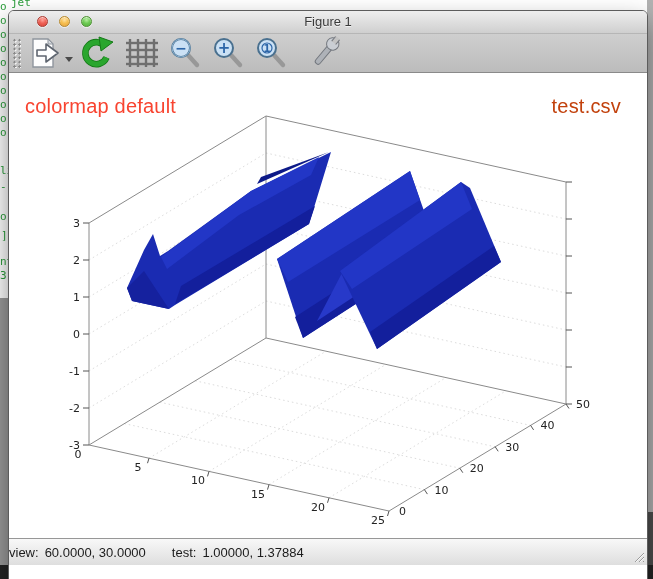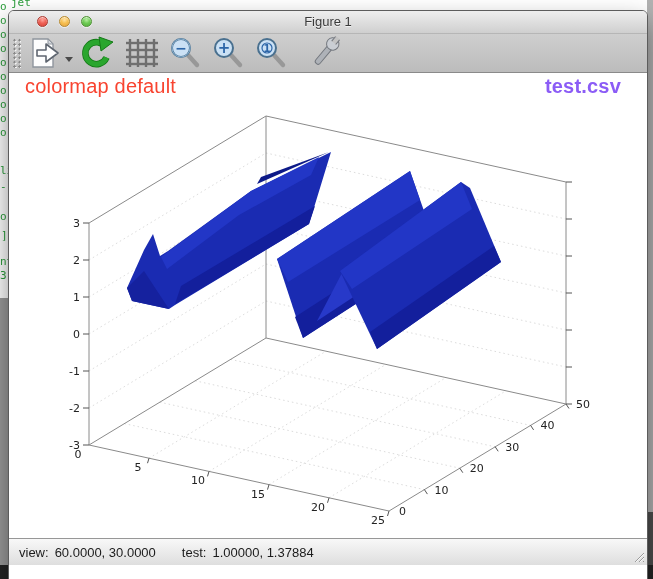--- a/index.html
+++ b/index.html
@@ -34,28 +34,28 @@
      background-image:radial-gradient(circle,#878787 1.05px,rgba(0,0,0,0) 1.2px),
                       radial-gradient(circle,#f5f5f5 1.05px,rgba(0,0,0,0) 1.2px);
      background-size:5px 4.4px,5px 4.4px;background-position:0 0,1px 1px;}
   .tb-btn{position:absolute;top:2px;width:38px;height:34px;display:flex;
           align-items:center;justify-content:center;}
   .caret{position:absolute;left:56px;top:23px;width:0;height:0;
          border-left:4px solid transparent;border-right:4px solid transparent;
          border-top:5px solid #4a4a4a;}
 
   .content{position:relative;height:465px;background:#fff;overflow:hidden;}
-  .annotation{position:absolute;top:2px;font-size:20px;letter-spacing:0.2px;}
+  .annotation{position:absolute;top:22px;font-size:20px;letter-spacing:0.2px;}
   .ann-left{left:16px;}
   .ann-right{right:26px;}
   #plot{position:absolute;left:0;top:0;}
 
   .statusbar{height:27px;box-sizing:border-box;background:linear-gradient(#f8f8f8,#dedede);
              border-top:1px solid #979797;display:flex;align-items:center;
-             padding-left:10px;font-size:13px;color:#1b1b1b;position:relative;}
+             font-size:13px;color:#1b1b1b;position:relative;}
   .statusbar span{margin-right:6px;}
   .sb-gap{display:inline-block;width:14px;}
   .grip{position:absolute;right:2px;bottom:2px;}
 
   svg text{font-family:"DejaVu Sans","Liberation Sans",sans-serif;}
 </style>
 </head>
 <body>
 
 <div class="desktop">
@@ -257,21 +257,21 @@
             <text x="369" y="451" font-size="11" fill="#222222" text-anchor="middle">25</text>
             <text x="390" y="442" font-size="11" fill="#222222" text-anchor="start">0</text>
             <text x="425.4" y="420.6" font-size="11" fill="#222222" text-anchor="start">10</text>
             <text x="460.8" y="399.2" font-size="11" fill="#222222" text-anchor="start">20</text>
             <text x="496.2" y="377.8" font-size="11" fill="#222222" text-anchor="start">30</text>
             <text x="531.6" y="356.4" font-size="11" fill="#222222" text-anchor="start">40</text>
             <text x="567" y="335" font-size="11" fill="#222222" text-anchor="start">50</text>
           </g>
       </svg>
       <div class="annotation ann-left" style="color: rgb(248, 68, 48);">colormap default</div>
-      <div class="annotation ann-right" style="color: #8b5cf6; font-weight: bold;">test.csv</div>
+      <div class="annotation ann-right" style="color: #c2410c;">test.csv</div>
     </div>
 
     <div class="statusbar">
       <span>view:</span>
       <span>60.0000,  30.0000</span>
       <span class="sb-gap"></span>
       <span>test:</span>
       <span>1.00000,  1.37884</span>
       <svg class="grip" width="14" height="14" viewBox="0 0 14 14">
         <g stroke="#9a9a9a" stroke-width="1">

